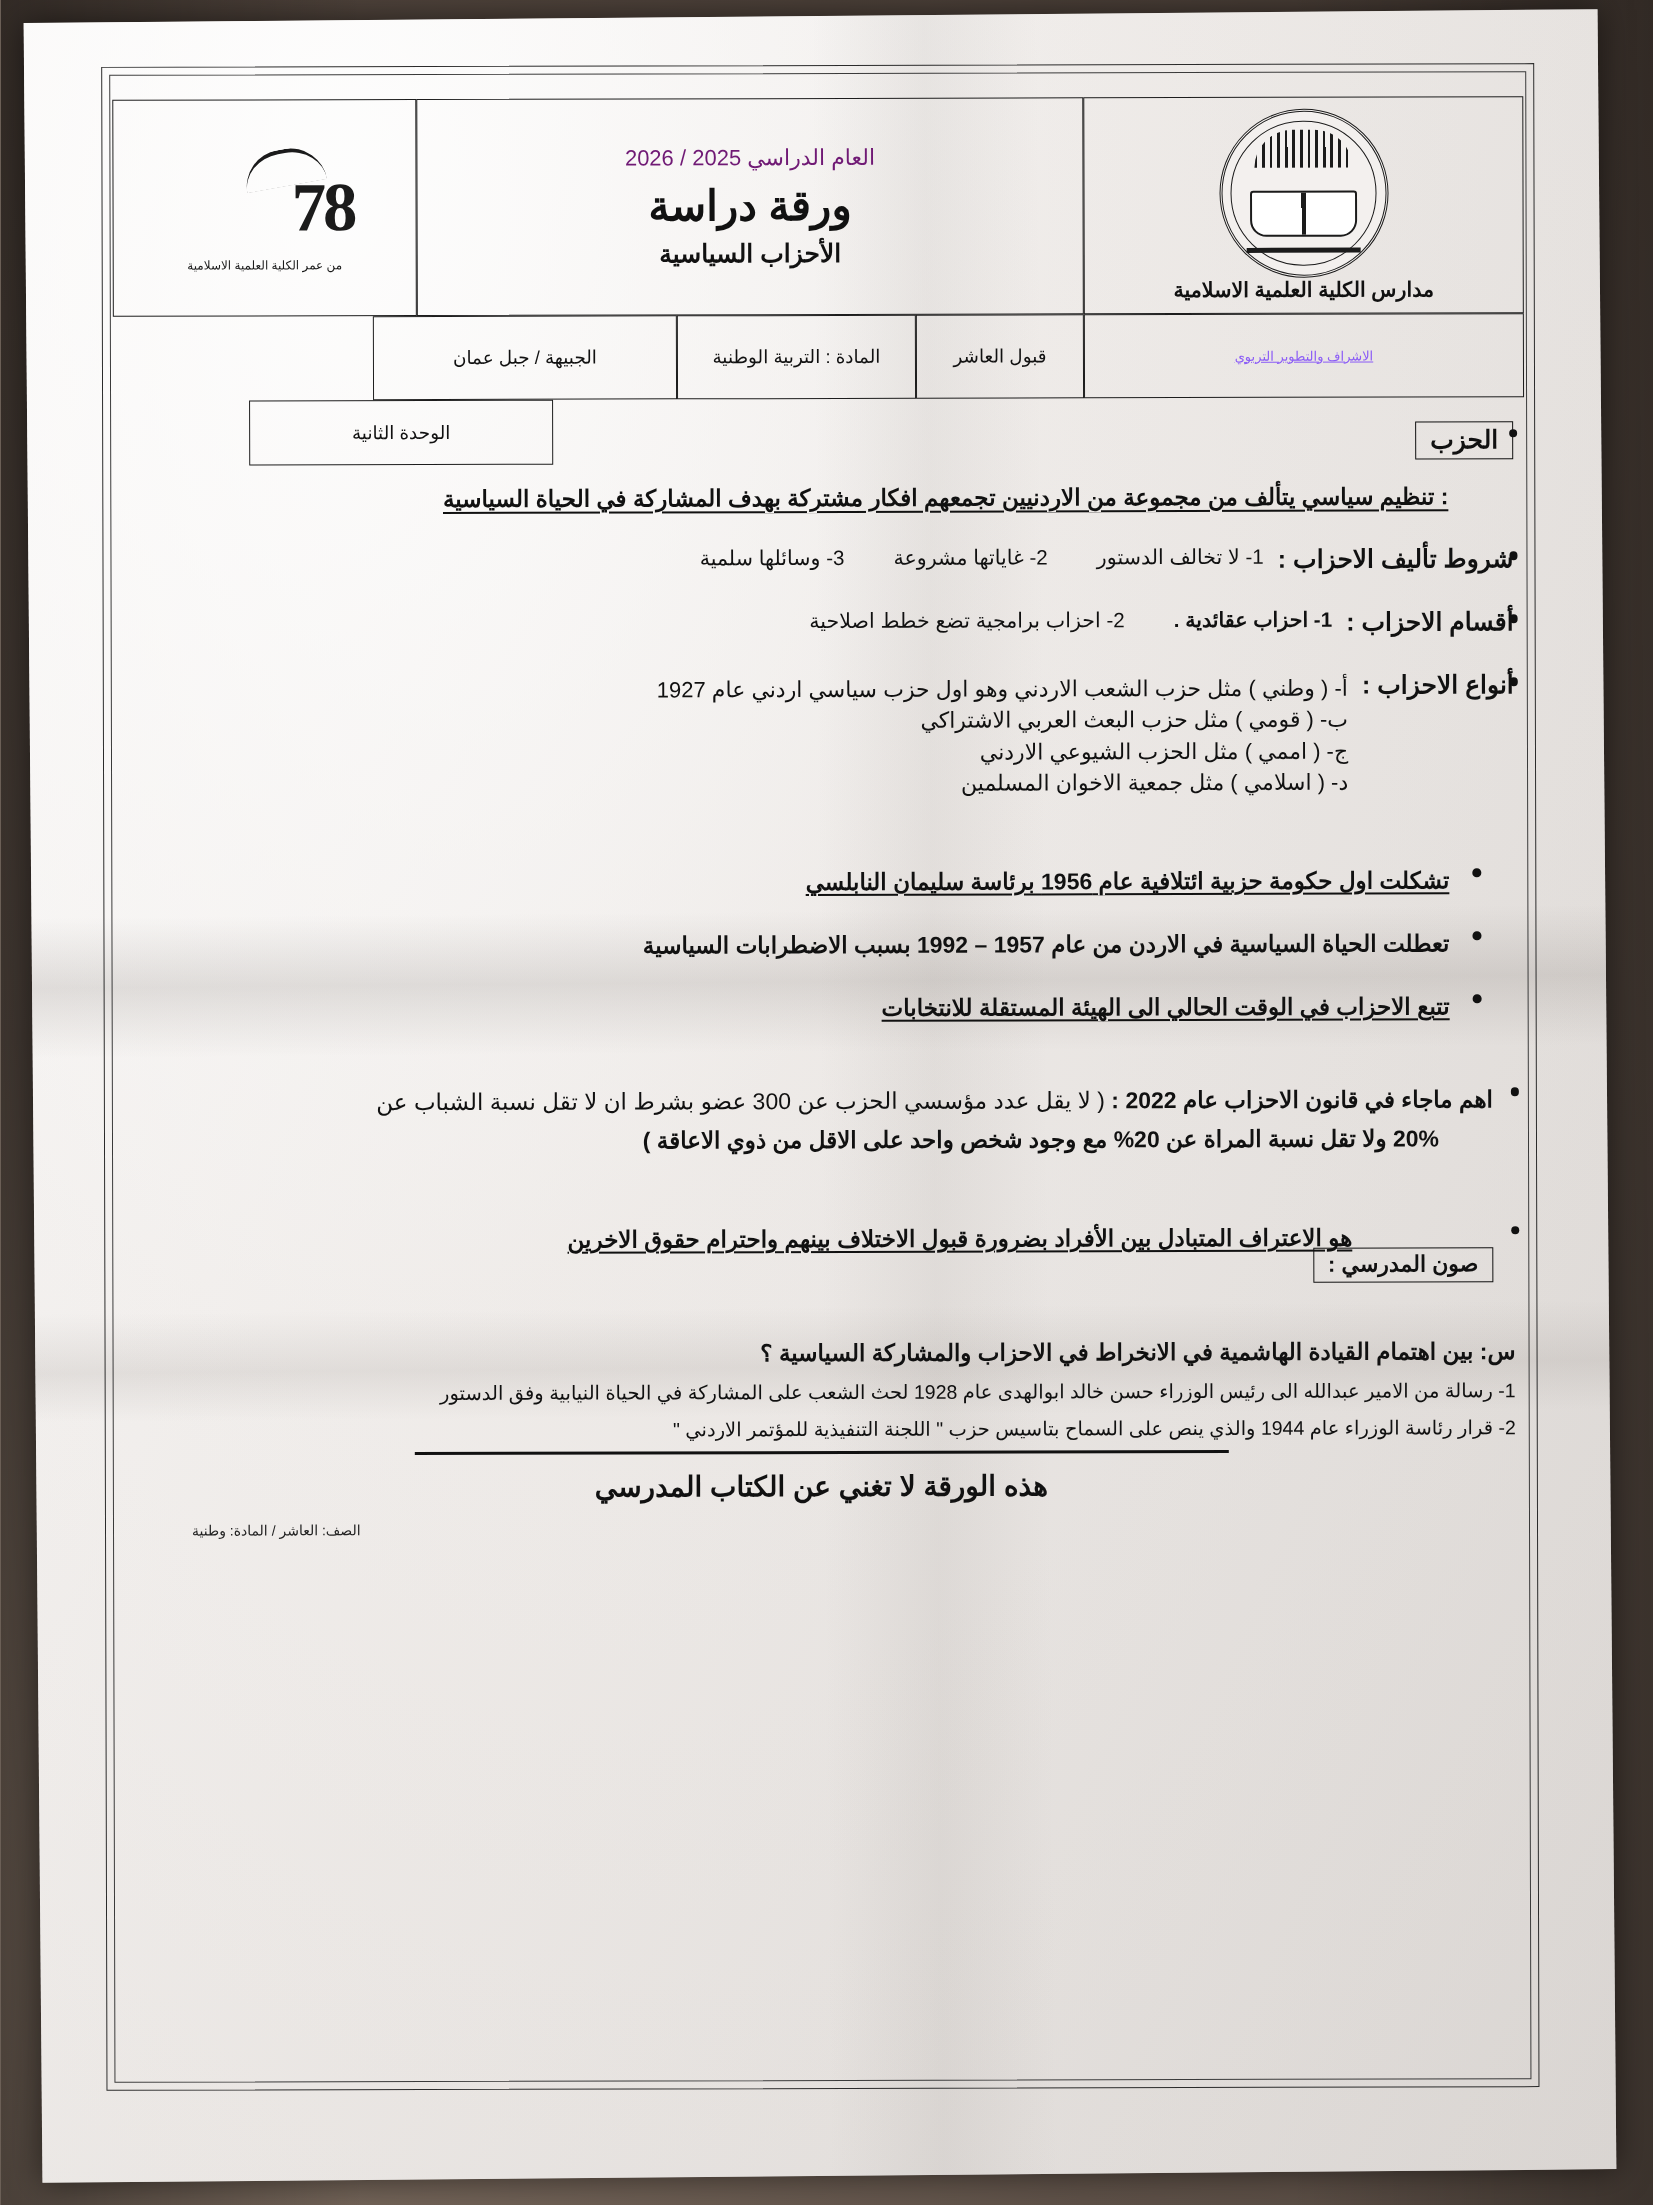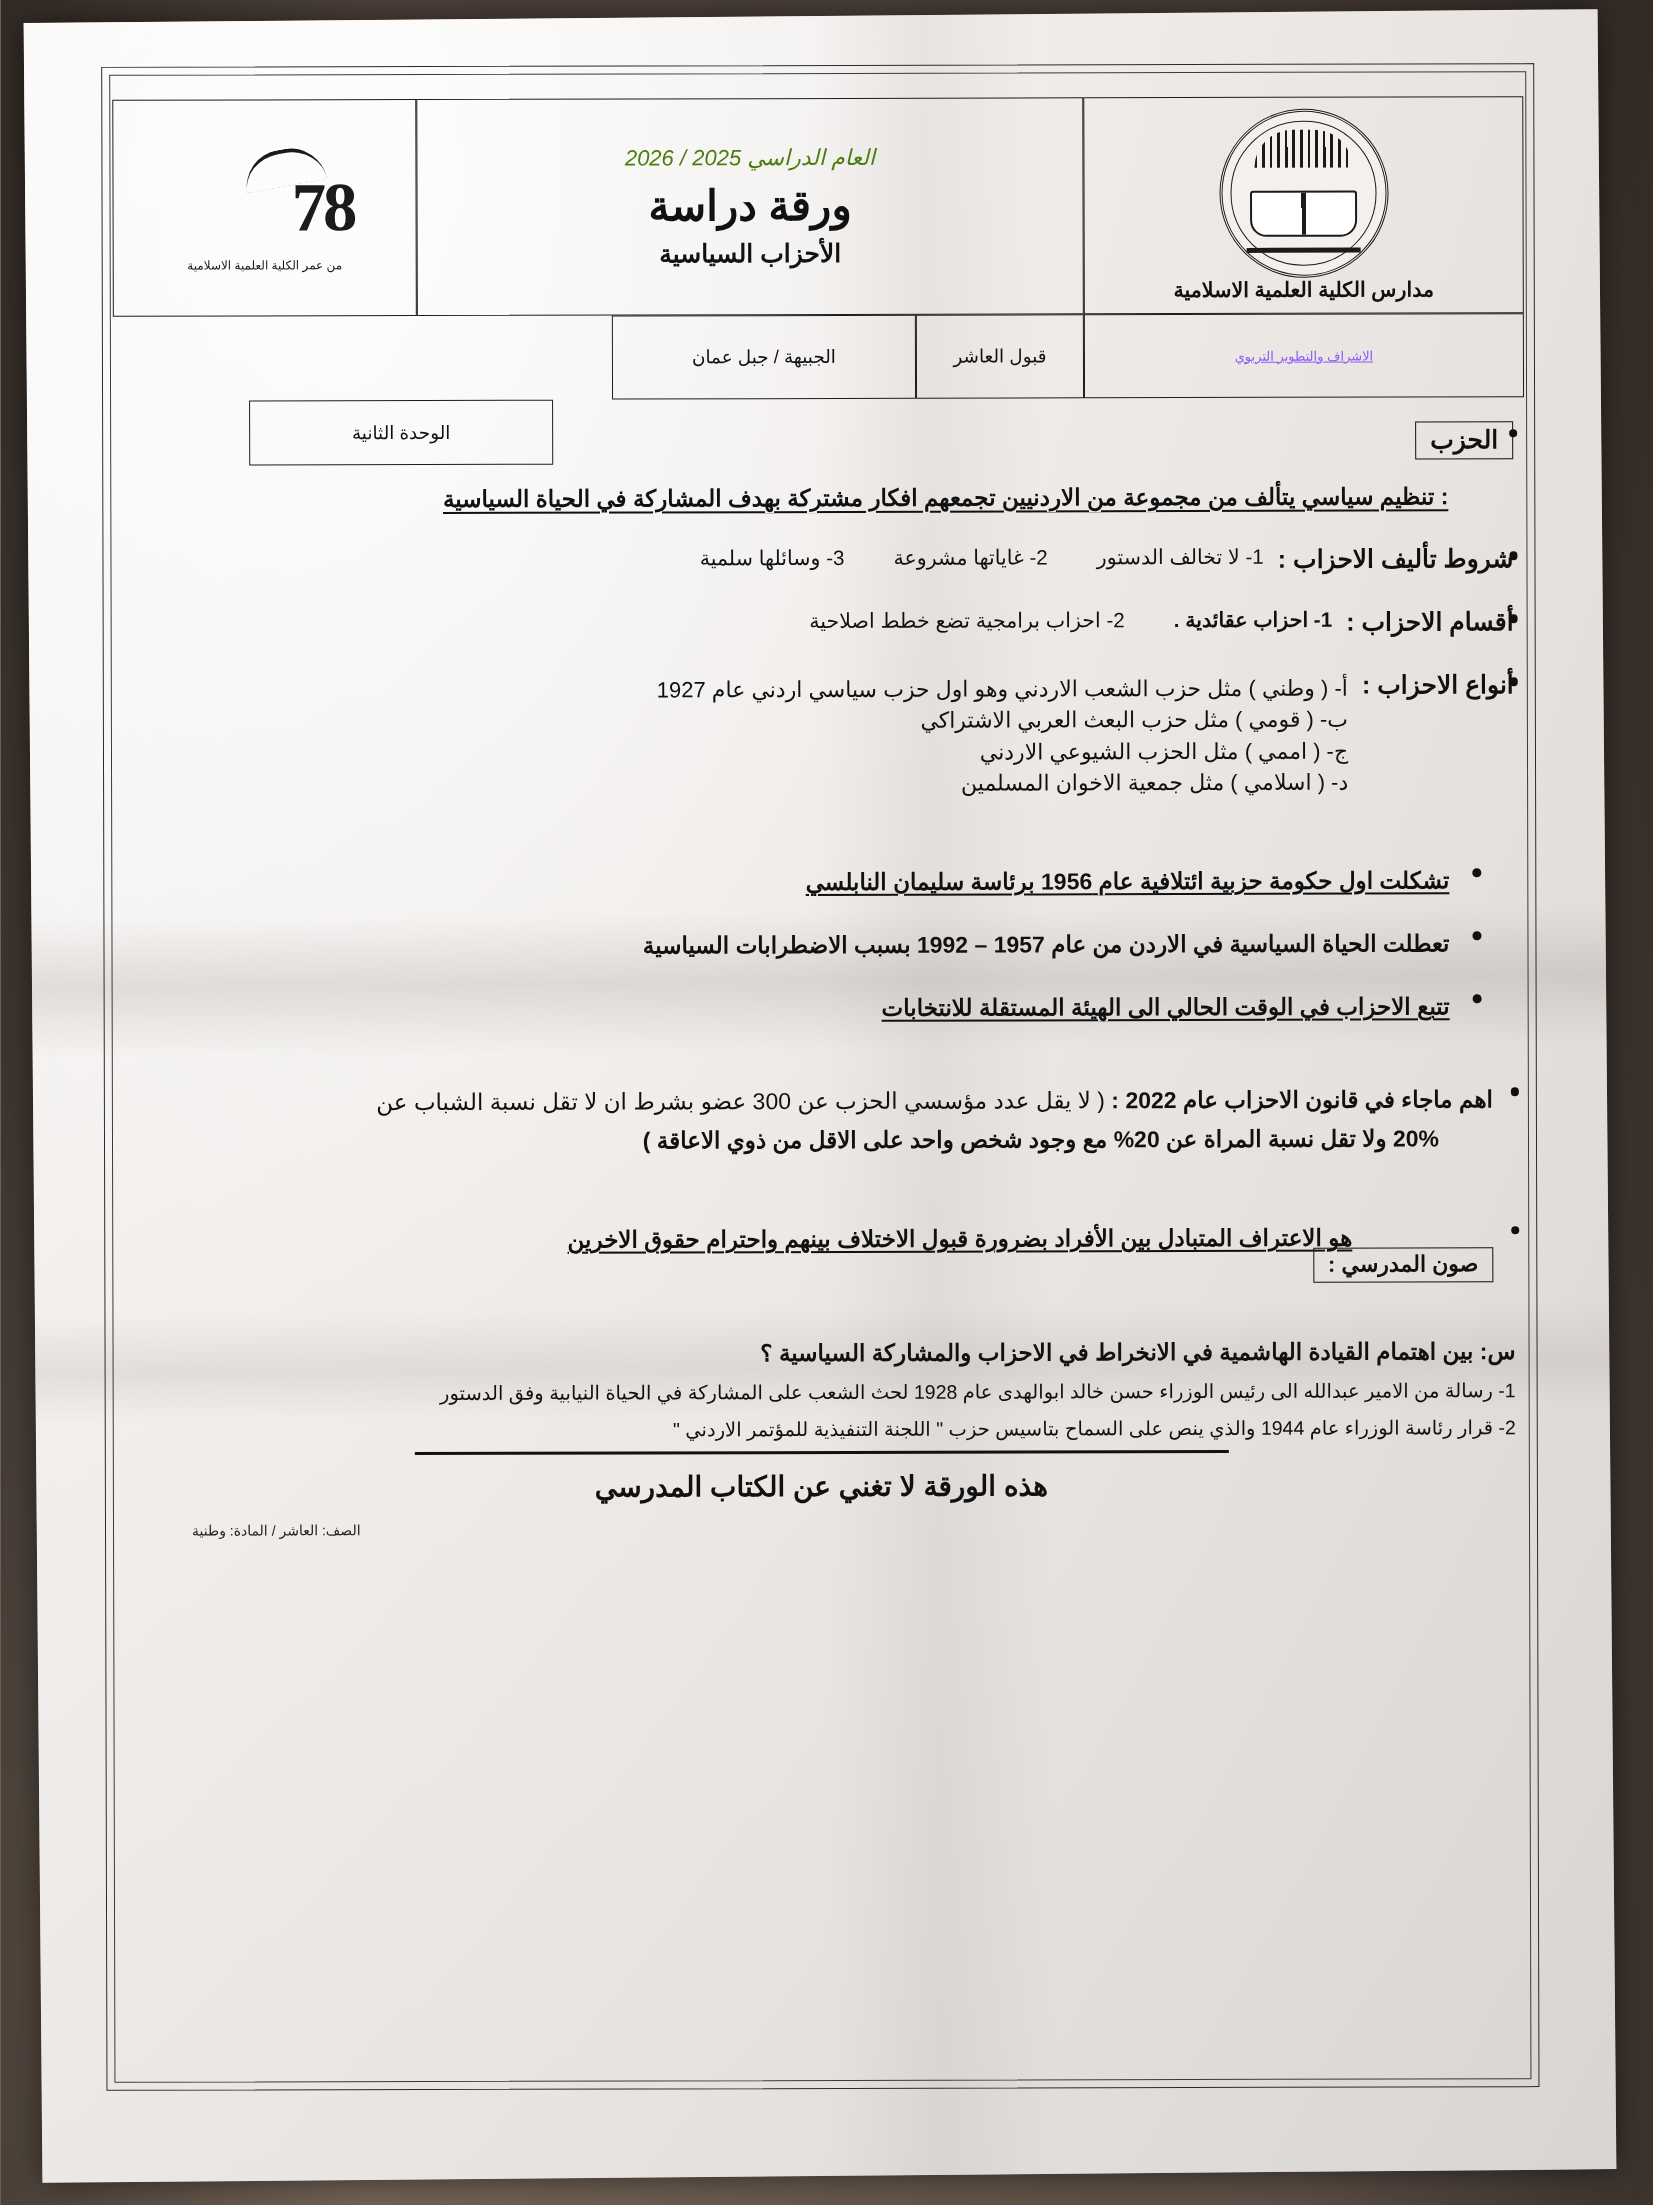--- a/index.html
+++ b/index.html
@@ -47,21 +47,21 @@
   .cell{border:1.6px solid #1d1d1d;box-sizing:border-box;
         display:flex;align-items:center;justify-content:center;text-align:center;}
   .logo-cell{width:304px;height:217px;}
   .mid-cell{width:667px;height:217px;flex-direction:column;gap:9.8px;}
   .right-cell{width:440px;height:217px;flex-direction:column;}
   .r2 .c-b{width:168px;height:84px;}
   .r2 .c-c{width:239px;height:84px;}
   .r2 .c-d{width:304px;height:84px;}
   .r2 .c-e{width:440px;height:84px;}
 
-  .school-year{font-size:22px;color:#4d7c0f;letter-spacing:0.5px;font-style:italic;}
+  .school-year{font-size:22px;color:#701a75;letter-spacing:0.5px;}
   .doc-title{font-size:42px;font-weight:bold;color:#111;}
   .doc-sub{font-size:25px;font-weight:bold;color:#111;}
   .school-name{font-size:20.6px;font-weight:bold;color:#111;}
   .supervision{font-size:13px;color:#8b5cf6;text-decoration:underline;}
   .small-cell{font-size:18.4px;color:#111;}
 
   
   .emblem{width:163px;height:163px;border-radius:50%;
       border:3.3px double #1b1b1b;position:relative;display:flex;align-items:center;justify-content:center;
       background:#f3f0ee;}
@@ -152,20 +152,23 @@
         </div>
       </div>
 
       <div class="hdr-row r2">
         <div class="cell c-e small-cell">
           <span class="supervision">الاشراف والتطوير التربوي</span>
         </div>
         <div class="cell c-b small-cell">
           <span>قبول العاشر</span>
         </div>
+        <div class="cell c-c small-cell">
+          <span>المادة : التربية الوطنية</span>
+        </div>
         <div class="cell c-d small-cell">
           <span>الجبيهة / جبل عمان</span>
         </div>
       </div>
 
       <div class="hdr-row r2">
         <div class="cell small-cell" style="width:971px;height:65px;border-top:none;visibility:hidden"></div>
         <div class="cell c-d small-cell" style="height:65px">
           <span>الوحدة الثانية</span>
         </div>

